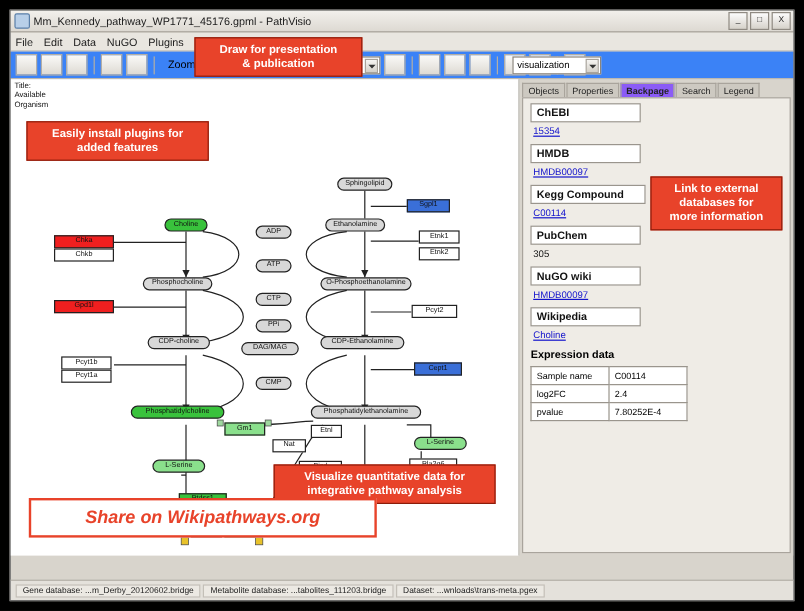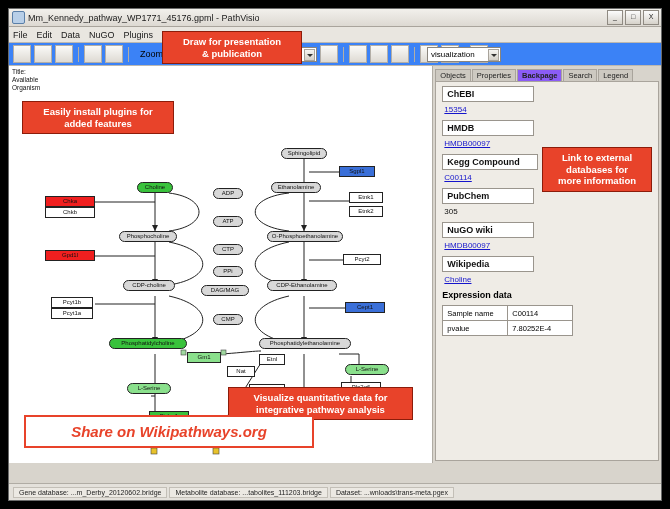--- a/index.html
+++ b/index.html
@@ -521,20 +521,24 @@
 
         <div class="expr-title">Expression data</div>
 
         <table class="expr">
           <tbody>
               <tr>
             <td class="k">Sample name</td>
             <td class="v">C00114</td>
           </tr>
           <tr>
+            <td class="k">log2FC</td>
+            <td class="v">2.4</td>
+          </tr>
+          <tr>
             <td class="k">pvalue</td>
             <td class="v">7.80252E-4</td>
           </tr>
         </tbody>
           </table>
       </div>
     </div>
   </div>
 
   <div class="statusbar">

